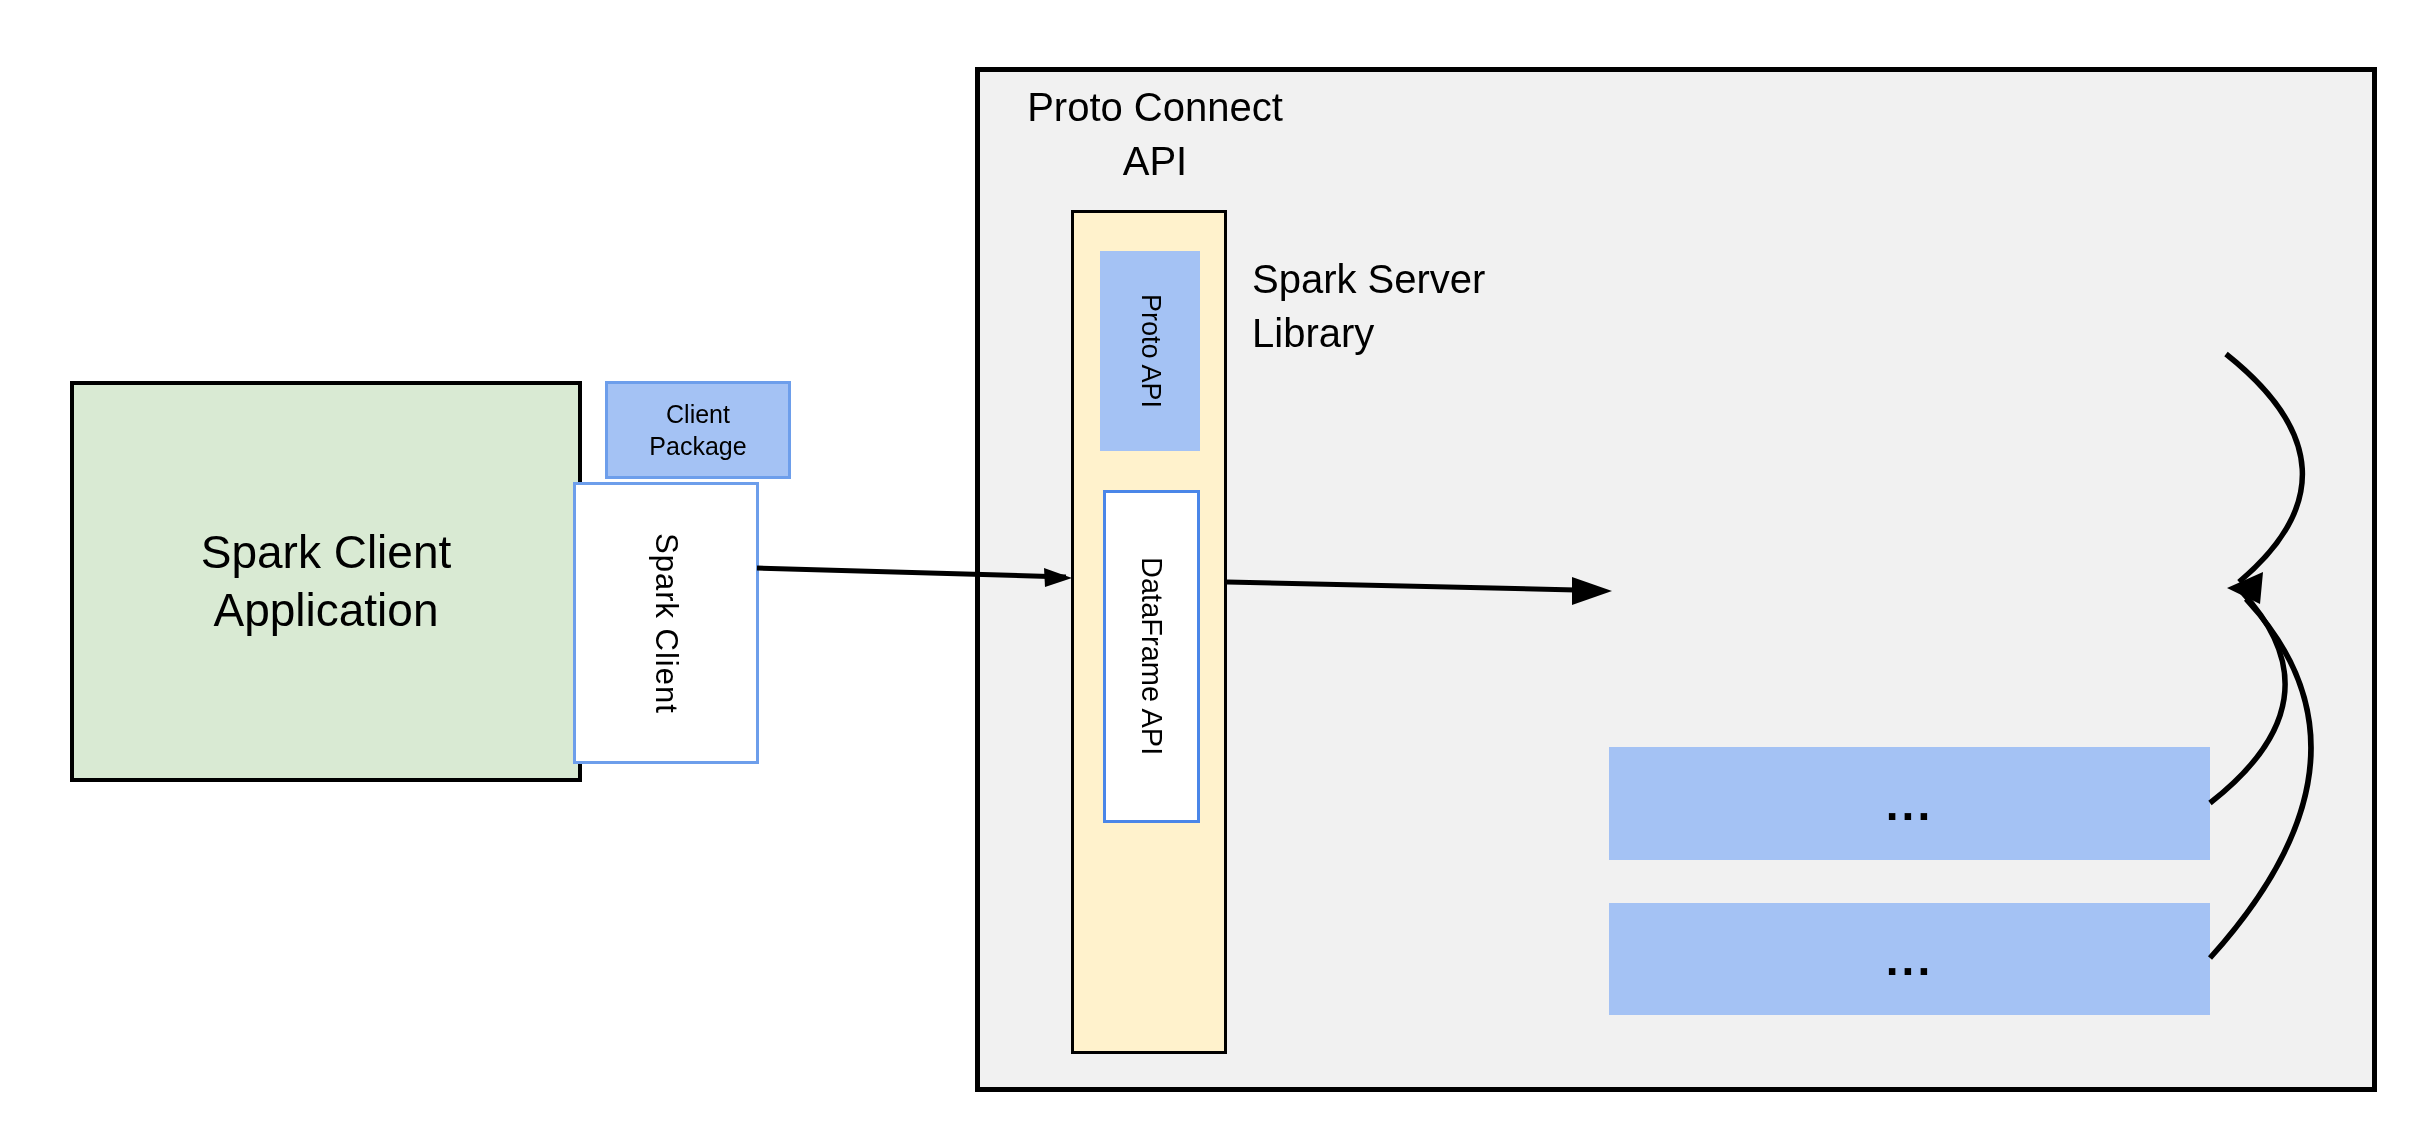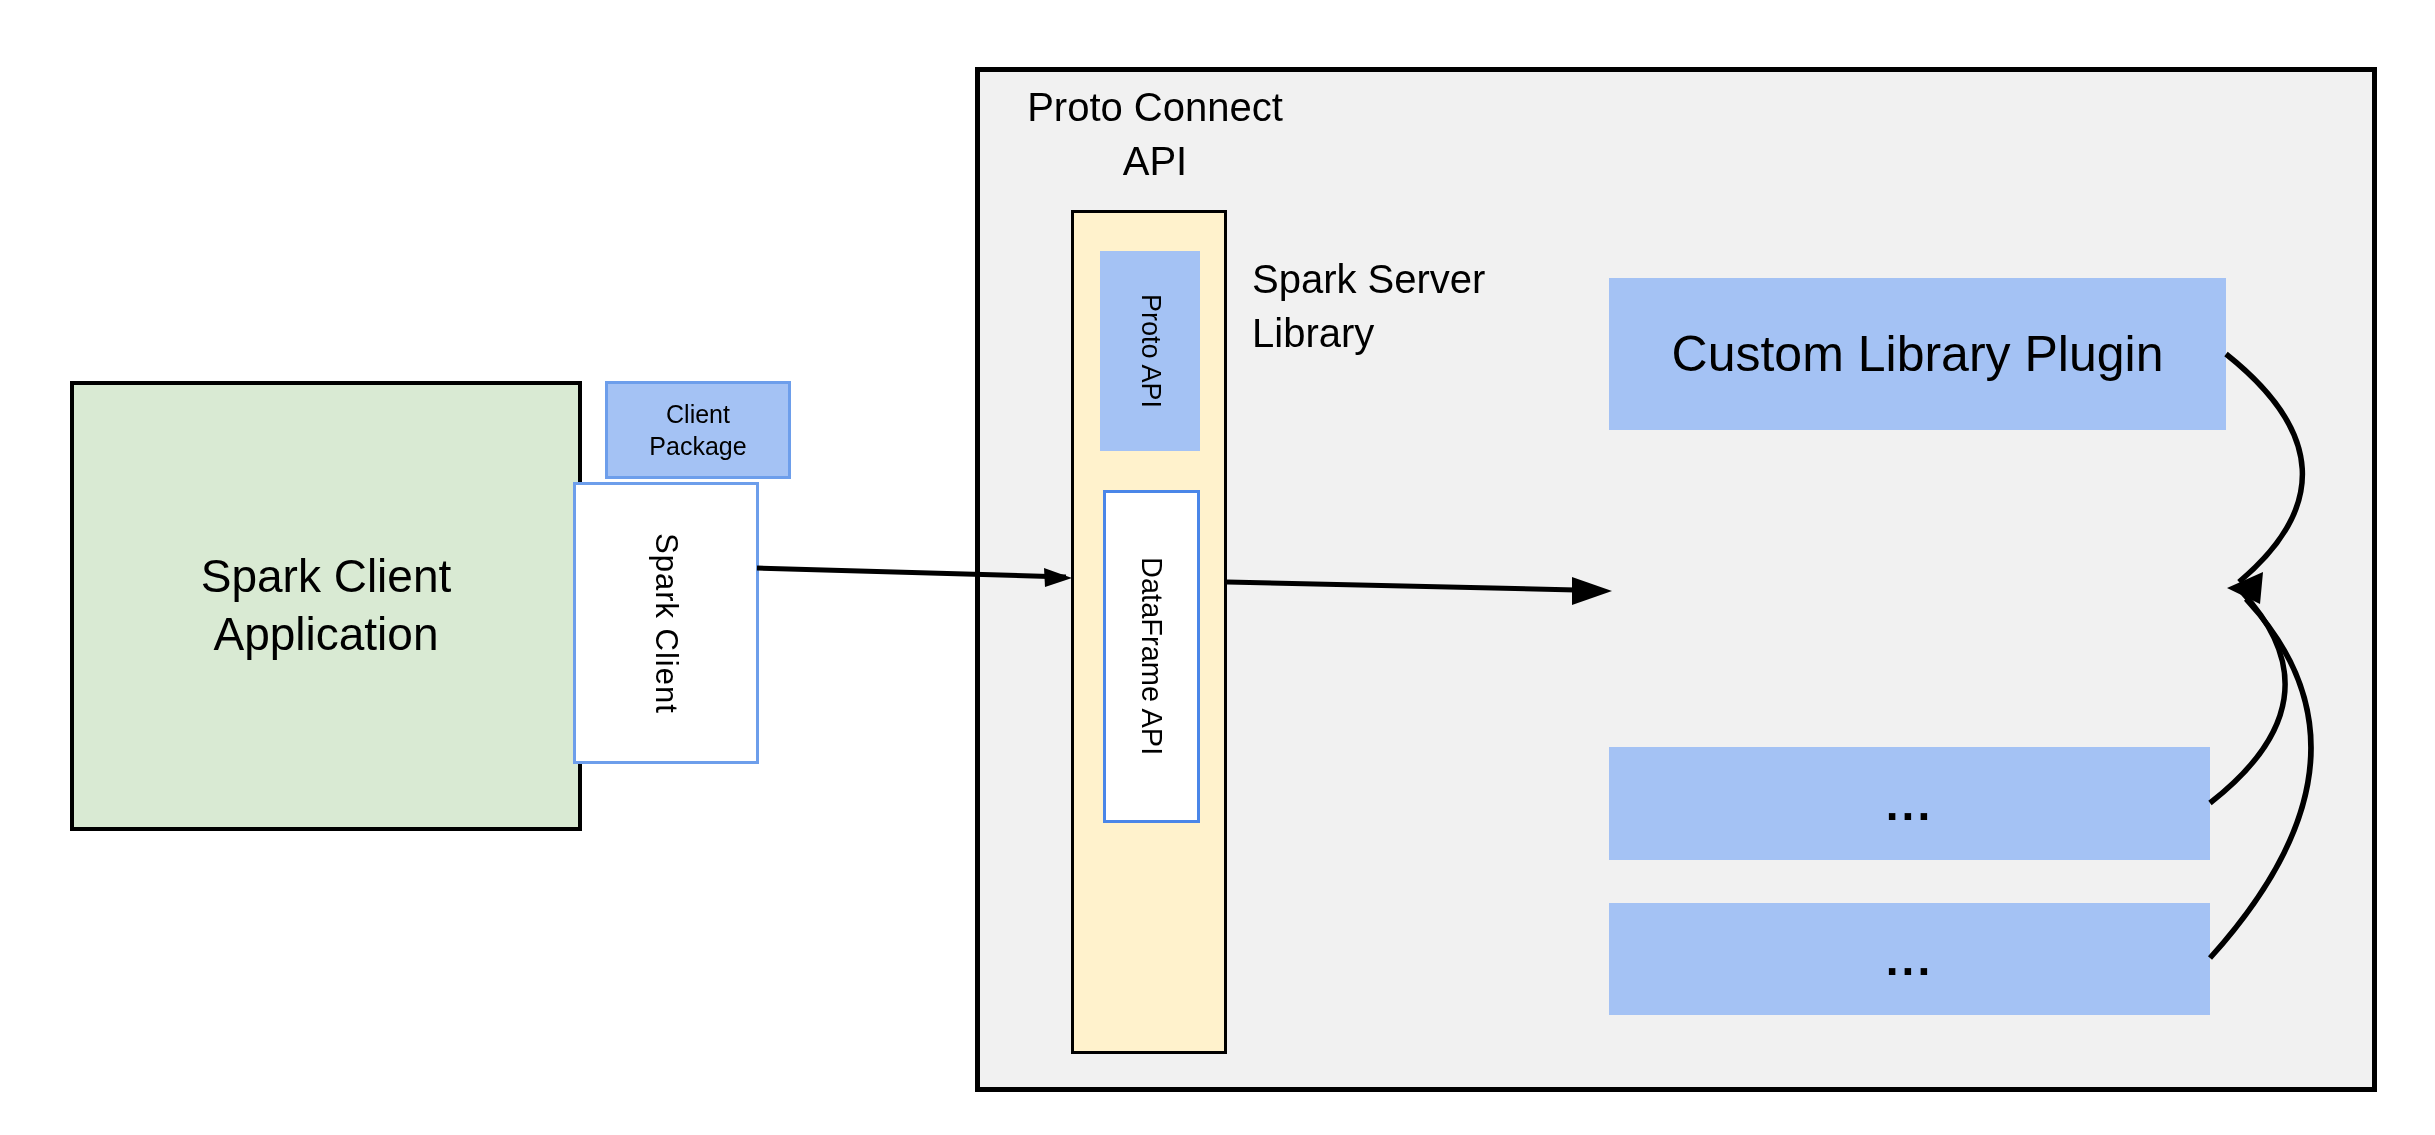--- a/index.html
+++ b/index.html
@@ -10,21 +10,21 @@
     height: 1135px;
     background: #ffffff;
     font-family: "Liberation Sans", sans-serif;
     color: #000000;
     overflow: hidden;
   }
   .abs { position: absolute; }
 
   
   .green-box {
-    left: 70px; top: 381px; width: 512px; height: 450px;
+    left: 70px; top: 381px; width: 512px; height: 401px;
     background: #d9ead3; border: 4px solid #000000;
     display: flex; align-items: center; justify-content: center;
   }
   .green-box .lbl {
     font-size: 46px; line-height: 1.26; text-align: center; max-width: 440px;
   }
   .package-box {
     left: 573px; top: 381px; width: 186px; height: 98px;
     background: #a4c2f4; border: 3px solid #6d9eeb;
     display: flex; align-items: center; justify-content: center; margin-left: 32px;
@@ -130,23 +130,20 @@
   <div class="abs proto-box">
     <div class="lbl vtext">Proto API</div>
   </div>
 
   <div class="abs dataframe-box">
     <div class="lbl vtext">DataFrame API</div>
   </div>
 
   <div class="abs server-library-label">Spark Server Library</div>
 
-  <div class="abs plugin-box">
-    <div class="lbl">Custom Library Plugin</div>
-  </div>
 
 
   <div class="abs ext-box ext-box-1">
     <div class="lbl">...</div>
   </div>
 
   <div class="abs ext-box ext-box-2">
     <div class="lbl">...</div>
   </div>
 

